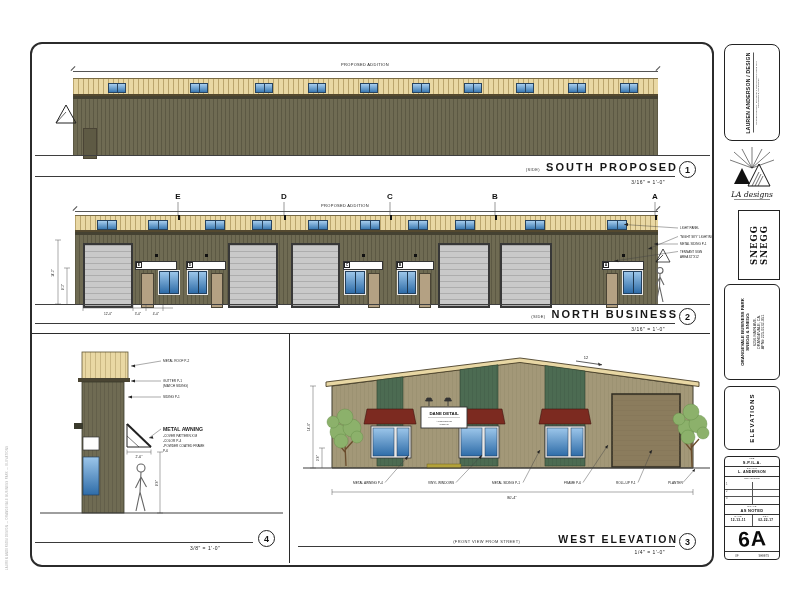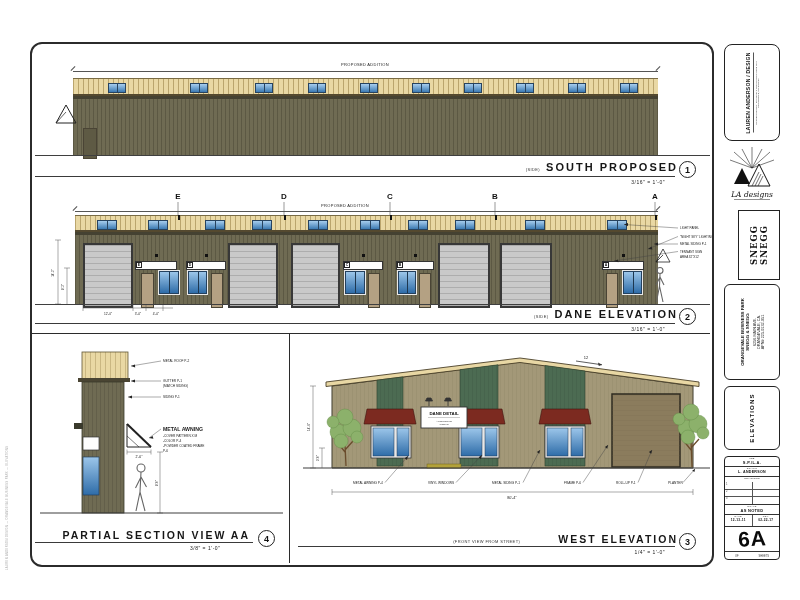--- a/index.html
+++ b/index.html
@@ -218,21 +218,21 @@
       <text x="108" y="315">12'-0"</text>
       <text x="138" y="315">3'-0"</text>
       <text x="156" y="315">4'-0"</text>
     </g>
   </svg>
 
   <div class="abs ground" style="left:35px;top:304px;width:675px;"></div>
 
   <div class="titlerow" style="right:122px;top:308px;">
     <span class="vprefix">(SIDE)</span>
-    <span class="vtitle">DANE ELEVATION</span>
+    <span class="vtitle">NORTH BUSINESS</span>
   </div>
   <div class="abs uline" style="left:35px;top:323px;width:640px;"></div>
   <div class="abs vscale" style="right:135px;top:326px;">3/16" = 1'-0"</div>
   <div class="abs numcirc" style="left:679px;top:308px;">
       <span>2</span>
     </div>
 
   <div class="abs" style="left:30px;top:333px;width:680px;height:0;border-top:1.4px solid #2b2b2b;"></div>
   <div class="abs" style="left:289px;top:333px;width:0;height:230px;border-left:1.4px solid #2b2b2b;"></div>
 
@@ -295,23 +295,20 @@
       <text x="163" y="387">(MATCH SIDING)</text>
       <text x="163" y="398">SIDING P-1</text>
       <text x="163" y="431" font-size="5.2" font-weight="bold">METAL AWNING</text>
       <text x="163" y="437">-COVER PATTERN X M</text>
       <text x="163" y="442">-COLOR P-4</text>
       <text x="163" y="447">-POWDER COATED FRAME</text>
       <text x="163" y="452">P-6</text>
     </g>
   </svg>
 
-  <div class="titlerow" style="left:35px;top:529px;width:215px;justify-content:flex-end;">
-    <span class="vtitle" style="font-size:10.5px;">PARTIAL SECTION VIEW AA</span>
-  </div>
   <div class="abs uline" style="left:35px;top:542px;width:218px;"></div>
   <div class="abs vscale" style="left:190px;top:545px;">3/8" = 1'-0"</div>
   <div class="abs numcirc" style="left:258px;top:530px;">
       <span>4</span>
     </div>
 
   <svg class="abs" style="left:298px;top:348px;" width="414" height="156" viewBox="298 348 414 156">
     <defs>
       <pattern id="pW" width="4" height="8" patternUnits="userSpaceOnUse">
         <line x1="0" y1="0" x2="0" y2="8" stroke="#857a5e" stroke-width=".8"></line>

